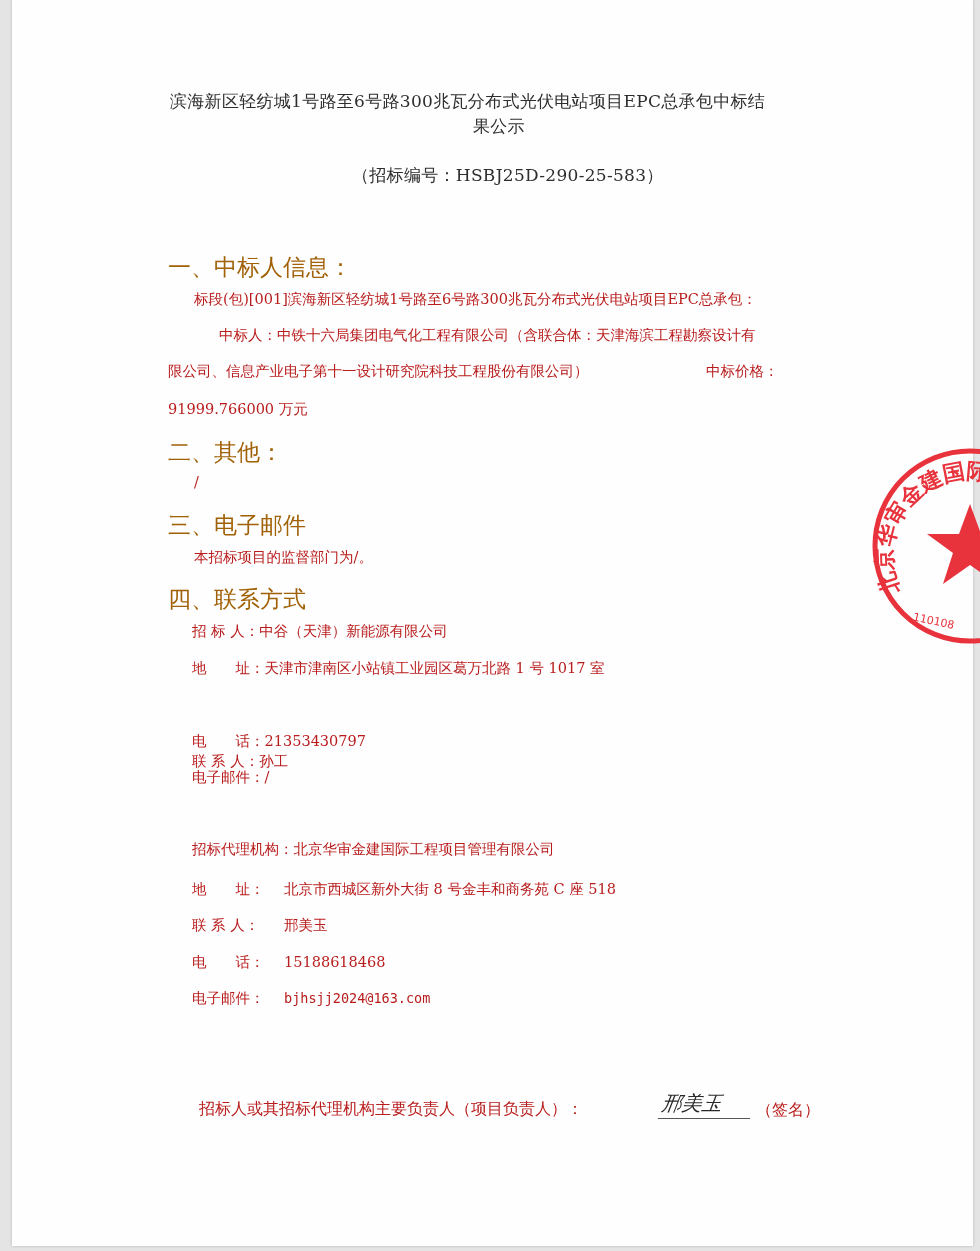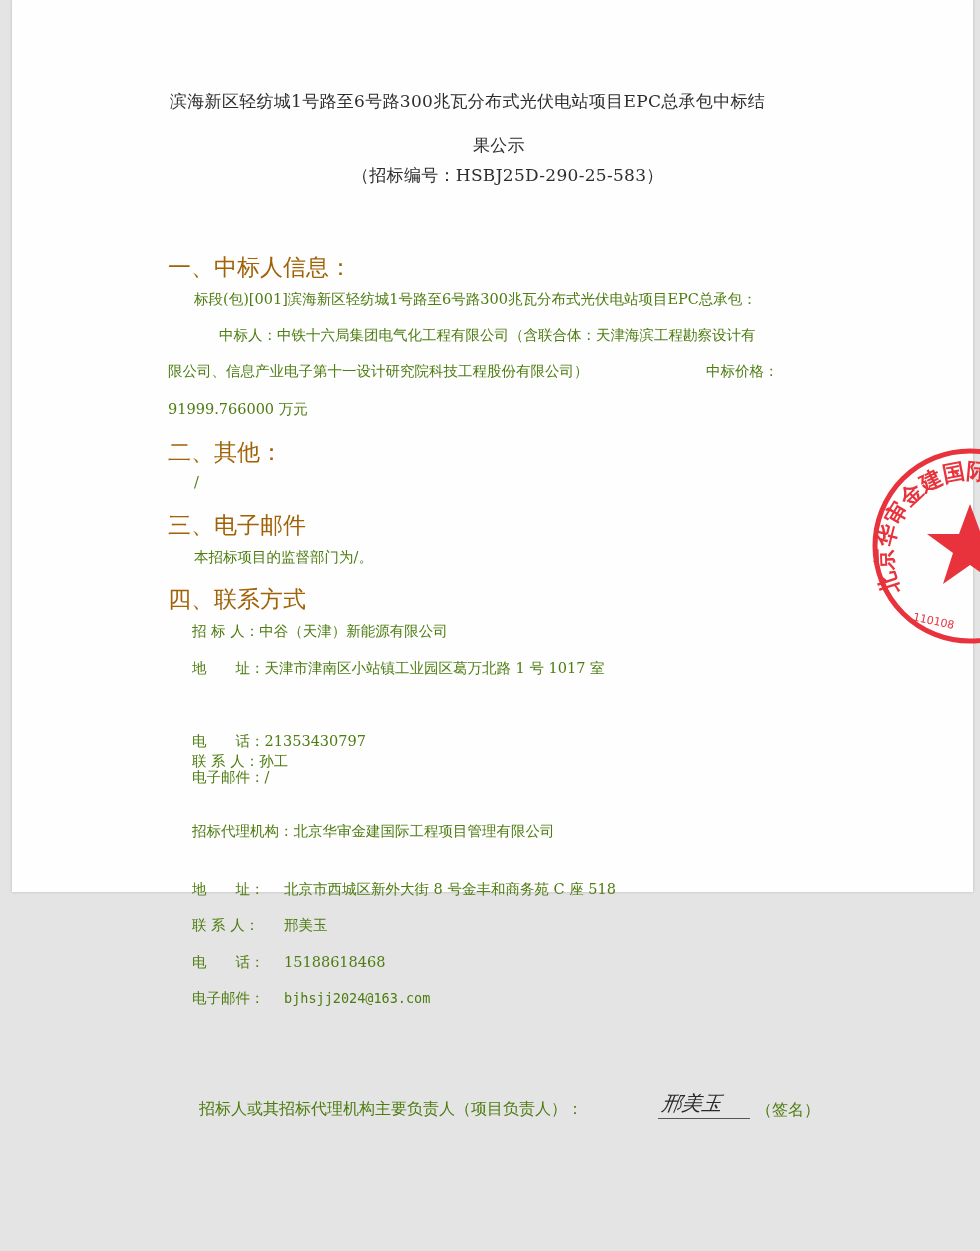--- a/index.html
+++ b/index.html
@@ -1,34 +1,34 @@
 <!DOCTYPE html>
 <html><head>
 <meta charset="utf-8">
 <style>
   html, body { margin:0; padding:0; }
   body { width:980px; height:1251px; background:#e4e4e4; position:relative; overflow:hidden;
          font-family:"DejaVu Serif","Liberation Serif",serif; color:#333; }
-  .page { position:absolute; left:12px; top:0; width:961px; height:892px; background:#fefefe;
+  .page { position:absolute; left:12px; top:0; width:961px; height:1246px; background:#fefefe;
           box-shadow: 0 0 3px rgba(0,0,0,0.18); }
   .abs { position:absolute; white-space:nowrap; }
   .title { font-size:17px; color:#2e2e2e; letter-spacing:0.3px; }
   .heading { font-size:23px; font-weight:normal; font-family:"DejaVu Sans","Liberation Sans",sans-serif; color:#a16207; }
-  .body { font-size:14.5px; color:#4d7c0f; }
+  .body { font-size:14.5px; color:#b91c1c; }
   .label { display:inline-block; }
   .sig-line { position:absolute; border-bottom:1px solid #555; }
   .stamp { position:absolute; left:858px; top:446px; width:200px; height:200px; }
 </style>
 </head>
 <body>
 
 <div class="page">
 
   <div class="abs title" style="left:158px; top:90px;">滨海新区轻纺城1号路至6号路300兆瓦分布式光伏电站项目EPC总承包中标结</div>
-  <div class="abs title" style="left:461px; top:134px;">果公示</div>
+  <div class="abs title" style="left:461px; top:115px;">果公示</div>
   <div class="abs title" style="left:340px; top:164px;">（招标编号：HSBJ25D-290-25-583）</div>
 
   <div class="abs heading" style="left:156px; top:252px;">一、中标人信息：</div>
   <div class="abs body" style="left:182px; top:290px;">标段(包)[001]滨海新区轻纺城1号路至6号路300兆瓦分布式光伏电站项目EPC总承包：</div>
   <div class="abs body" style="left:156px; top:362px;">限公司、信息产业电子第十一设计研究院科技工程股份有限公司）</div>
   <div class="abs body" style="left:207px; top:326px;">中标人：中铁十六局集团电气化工程有限公司（含联合体：天津海滨工程勘察设计有</div>
   <div class="abs body" style="left:694px; top:362px;">中标价格：</div>
   <div class="abs body" style="left:156px; top:400px;">91999.766000 万元</div>
 
   <div class="abs heading" style="left:156px; top:437px;">二、其他：</div>
@@ -48,21 +48,21 @@
   <div class="abs body" style="left:180px; top:708px;margin-top:44px;">
     <span class="label">联 系 人：</span><span>孙工</span>
   </div>
   <div class="abs body" style="left:180px; top:732px;">
     <span class="label">电　　话：</span><span>21353430797</span>
   </div>
   <div class="abs body" style="left:180px; top:768px;">
     <span class="label">电子邮件：</span><span>/</span>
   </div>
 
-  <div class="abs body" style="left:180px; top:822px;">
+  <div class="abs body" style="left:180px; top:840px;">
     <span class="label">招标代理机构：</span><span>北京华审金建国际工程项目管理有限公司</span>
   </div>
   <div class="abs body" style="left:180px; top:880px;">
     <span class="label" style="width:92px;">地　　址：</span><span>北京市西城区新外大街 8 号金丰和商务苑 C 座 518</span>
   </div>
   <div class="abs body" style="left:180px; top:916px;">
     <span class="label" style="width:92px;">联 系 人：</span><span>邢美玉</span>
   </div>
   <div class="abs body" style="left:180px; top:953px;">
     <span class="label" style="width:92px;">电　　话：</span><span>15188618468</span>

